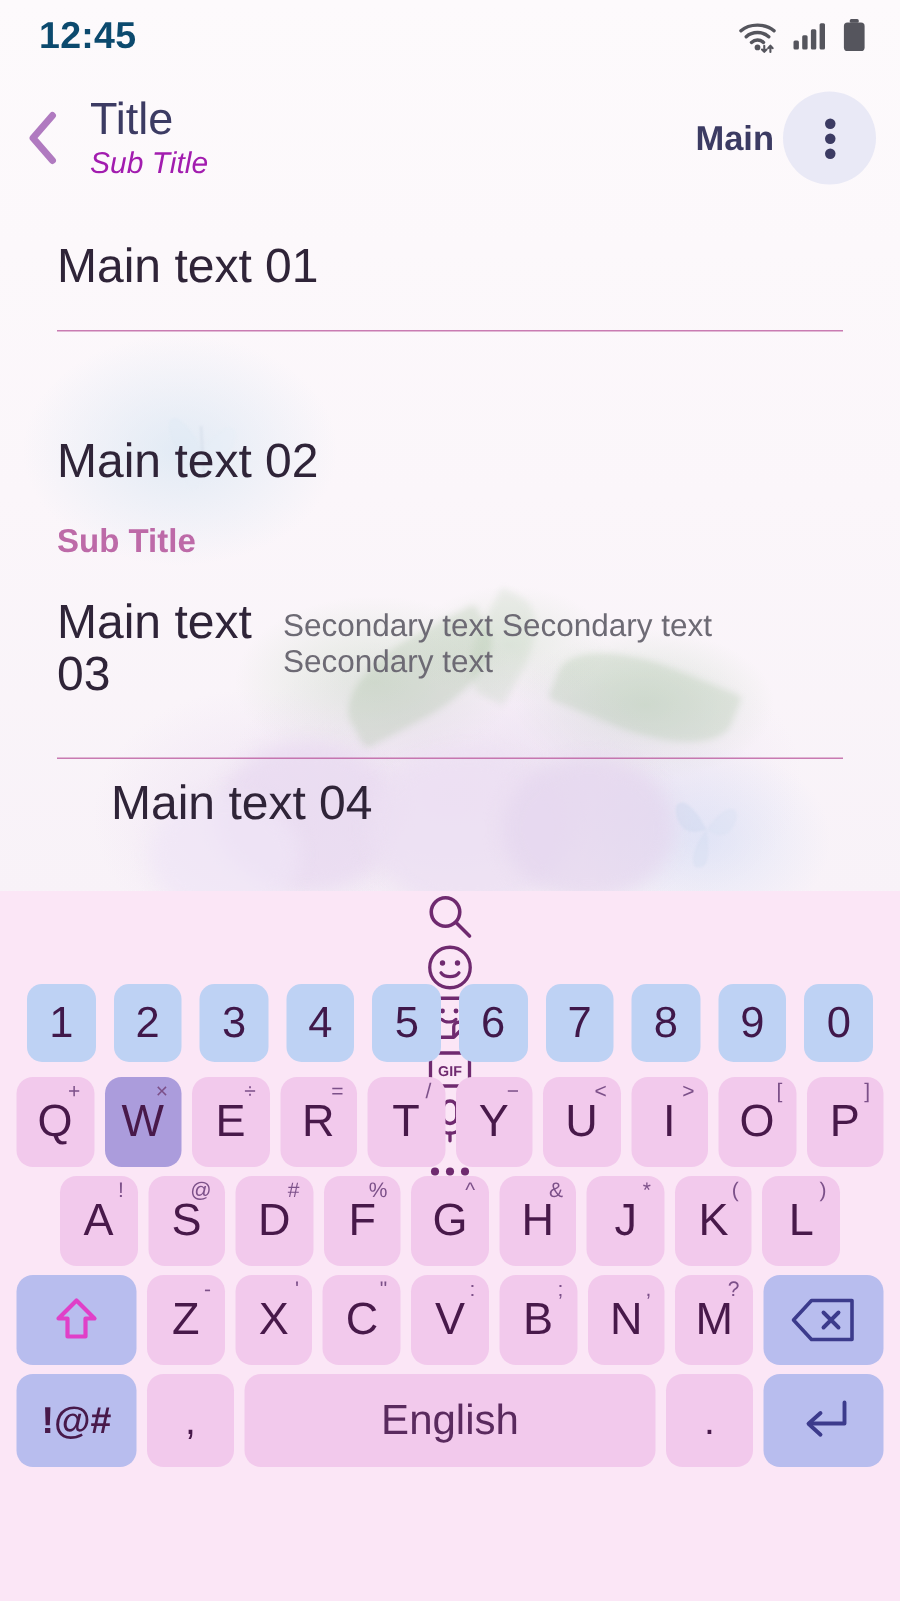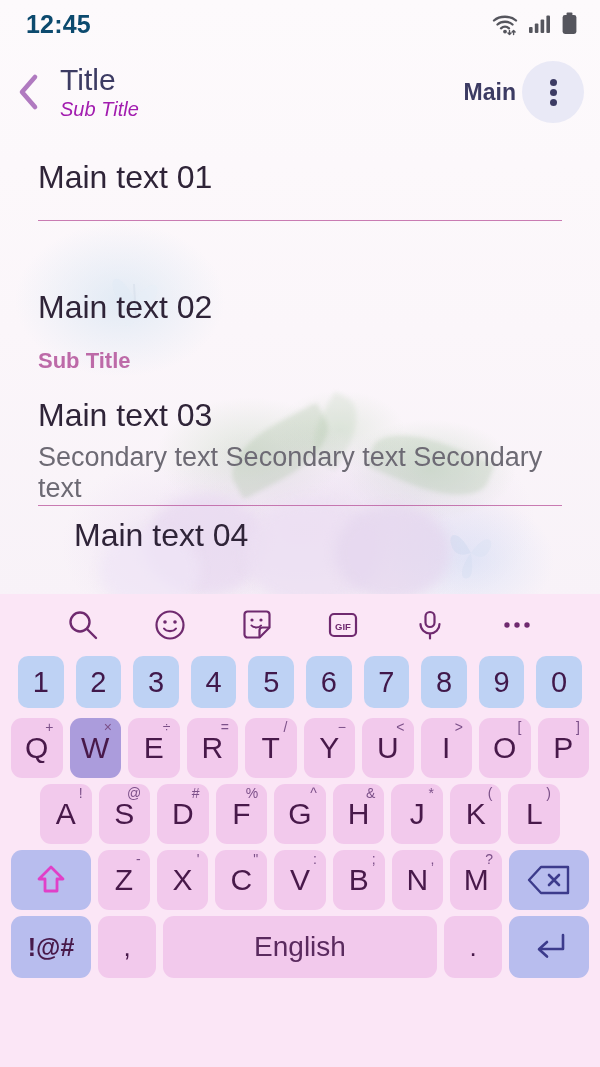--- a/index.html
+++ b/index.html
@@ -78,33 +78,34 @@
     background:#e9e9f6;
     display:flex; align-items:center; justify-content:center;
     flex:0 0 auto;
   }
   .dot { width:7px; height:7px; border-radius:50%; background:#3c3b63; margin:3px 0; }
 
   
   .list { position:absolute; left:0; top:136px; width:600px; }
   .list-row { padding:0 38px; position:relative; }
   .row-main { font-size:32px; color:#2f2438; line-height:1.1; }
-  .row-secondary { font-size:27px; color:#6d6a74; margin-top:9px; line-height:1.15; }
+  .row-secondary { font-size:21px; color:#6d6a74; margin-top:9px; line-height:1.15; }
   .divider { height:1px; background:#b8519a; opacity:.75; margin:0 38px; }
   .sub-header { padding:0 38px; font-size:22px; font-weight:bold; color:#bd6aa8; }
 
   
   .keyboard {
     position:absolute; left:0; bottom:0; width:600px; height:473px;
     background:#fbe6f6;
     padding:0 6px 8px 6px;
   }
   .kb-toolbar {
     height:62px; display:flex; align-items:center; justify-content:space-around;
     padding:0 34px;
+    flex-direction:column;
   }
   .kb-toolbar .tb-btn {
     width:46px; height:46px; display:flex; align-items:center; justify-content:center;
   }
   .kb-row {
     display:flex; justify-content:center; align-items:stretch;
     margin-bottom:6px; padding:0 5px; gap:7px;
   }
   .kb-row.numbers { height:52px; margin-bottom:10px; gap:12px; padding:0 12px; }
   .key {
@@ -209,21 +210,21 @@
     <div class="list-row" style="height:84px;display:flex;align-items:center;">
       <div class="row-main">Main text 01</div>
     </div>
     <div class="divider"></div>
     <div class="list-row" style="height:104px;display:flex;align-items:flex-end;">
       <div class="row-main">Main text 02</div>
     </div>
     <div class="sub-header" style="height:72px;display:flex;align-items:center;">
       <span>Sub Title</span>
     </div>
-    <div class="list-row" style="height:108px;display:flex;flex-direction:column;justify-content:center;">
+    <div class="list-row" style="height:108px;display:flex;justify-content:center;">
       <div class="row-main">Main text 03</div>
       <div class="row-secondary">Secondary text Secondary text Secondary text</div>
     </div>
     <div class="divider"></div>
     <div class="list-row" style="height:60px;display:flex;align-items:center;margin-left:36px;">
       <div class="row-main">Main text 04</div>
     </div>
   </div>
 
   <div class="keyboard">

